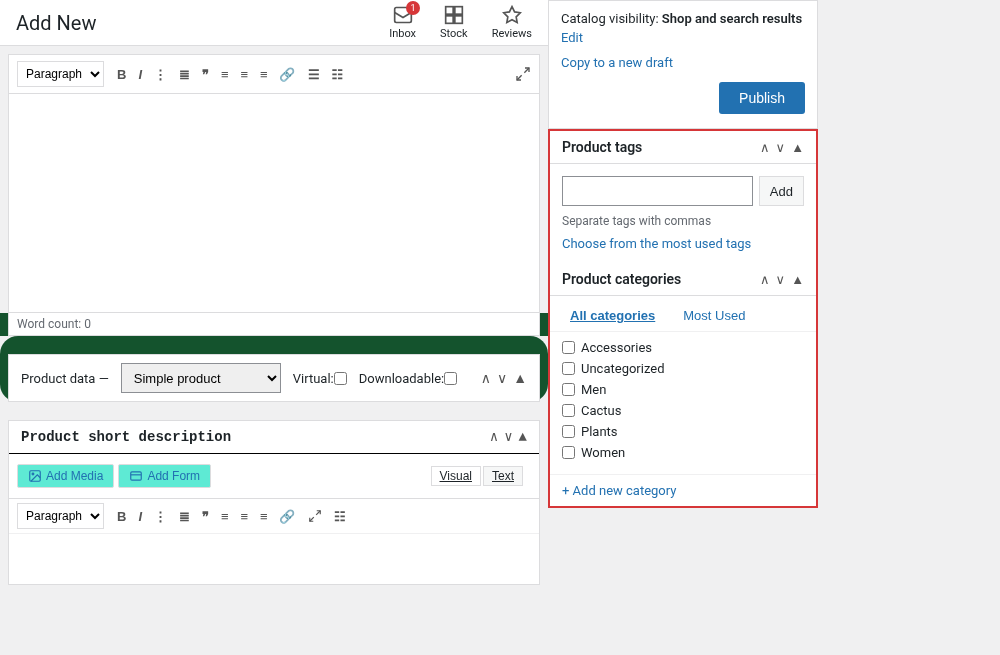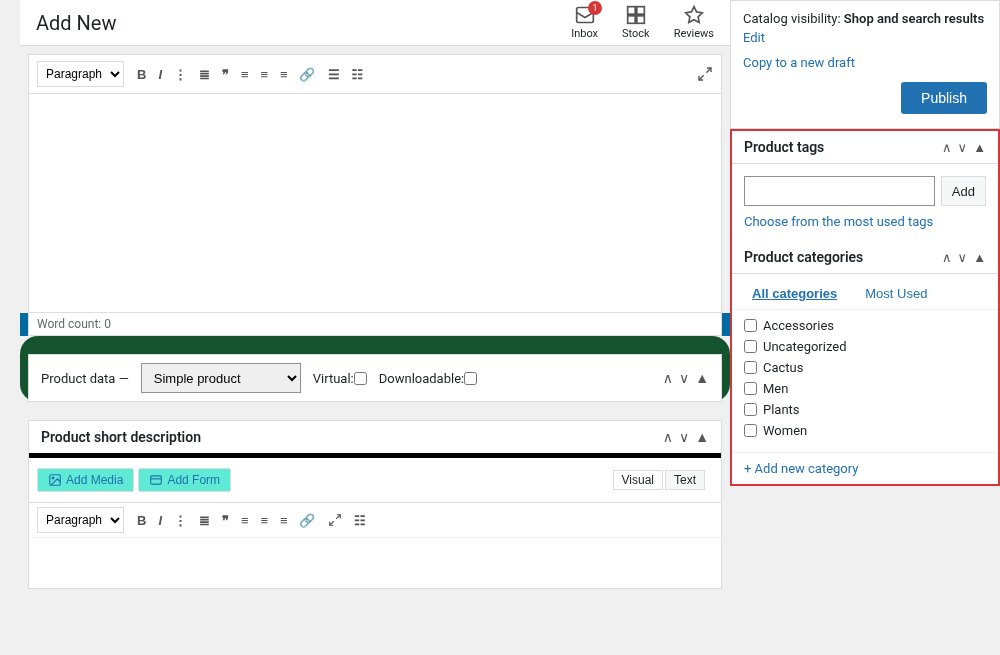--- a/index.html
+++ b/index.html
@@ -1,18 +1,18 @@
 <!DOCTYPE html>
 <html><head>
   <meta charset="utf-8">
   <style>
     * { box-sizing: border-box; margin: 0; padding: 0; }
     body { font-family: -apple-system, BlinkMacSystemFont, "Segoe UI", Roboto, sans-serif; font-size: 13px; background: #f0f0f1; color: #1d2327; }
 
-    .layout { display: flex; width: 1000px; height: 655px; overflow: hidden; padding-left: 20px; }
+    .layout { display: flex; width: 818px; height: 655px; overflow: hidden; }
 
     
     .main { flex: 1; background: #f0f0f1; display: flex; flex-direction: column; overflow: hidden; }
 
     
     .topbar { background: #fff; display: flex; align-items: center; justify-content: space-between; padding: 0 16px; height: 46px; border-bottom: 1px solid #dcdcde; }
     .topbar-title { font-size: 20px; font-weight: 400; color: #1d2327; }
 
     
     .topbar-icons { display: flex; gap: 24px; align-items: center; }
@@ -37,25 +37,25 @@
     
     .product-data-bar { background: #fff; border: 1px solid #dcdcde; margin-top: 10px; padding: 8px 12px; display: flex; align-items: center; gap: 12px; }
     .product-data-bar select { font-size: 13px; border: 1px solid #8c8f94; padding: 4px 8px; height: 30px; min-width: 160px; }
     .product-data-bar label { display: flex; align-items: center; font-size: 13px; color: #1d2327; }
     .product-data-bar input[type=checkbox] { cursor: pointer; }
     .section-controls { margin-left: auto; display: flex; gap: 6px; }
     .section-controls span { cursor: pointer; color: #555; font-size: 14px; }
 
     
     .short-desc-section { background: #fff; border: 1px solid #dcdcde; margin-top: 10px; }
-    .short-desc-header { padding: 8px 12px; display: flex; align-items: center; border-bottom: 5px solid #000000; }
+    .short-desc-header { padding: 8px 12px; display: flex; align-items: center; border-bottom: 1px solid #000000; font-family: Liberation Mono, monospace; }
     .short-desc-header .title { font-size: 14px; font-weight: 600; flex: 1; }
     .media-btn { background: #5eead4; border: 1px solid #dcdcde; padding: 4px 10px; font-size: 12px; cursor: pointer; border-radius: 2px; display: flex; align-items: center; gap: 4px; color: #2271b1; }
     .visual-text-tabs { margin-left: auto; display: flex; gap: 2px; padding: 6px 8px; align-items: center; }
-    .vt-tab { font-size: 12px; padding: 2px 8px; border: 1px solid #dcdcde; cursor: pointer; background: #f6f7f7; color: #1d2327; }
+    .vt-tab { font-size: 12px; padding: 2px 8px; border: 1px solid #dcdcde; cursor: pointer; background: #f6f7f7; color: #1d2327; text-decoration: underline; }
     .vt-tab.active { background: #fff; }
     .short-desc-toolbar { padding: 4px 8px; display: flex; align-items: center; gap: 2px; border-bottom: 1px solid #f0f0f1; }
     .short-desc-toolbar select { font-size: 12px; border: 1px solid #dcdcde; padding: 2px 4px; background: #fff; height: 26px; margin-right: 6px; }
     .short-desc-editor { min-height: 60px; }
 
     
     .sidebar { width: 270px; background: #f0f0f1; display: flex; flex-direction: column; overflow-y: auto; padding: 0; }
 
     
     .sidebar-panel { background: #fff; border: 1px solid #dcdcde; margin-bottom: 0; }
@@ -157,21 +157,21 @@
               <polyline points="15,3 21,3 21,9"></polyline>
               <polyline points="9,21 3,21 3,15"></polyline>
               <line x1="21" y1="3" x2="14" y2="10"></line>
               <line x1="3" y1="21" x2="10" y2="14"></line>
             </svg>
         </span>
       </div>
       <div class="editor-area" style="height: 190px;"></div>
     </div>
 
-    <div style="padding: 0 8px; background:#0369a1;">
+    <div style="padding: 0 8px; background:#14532d;">
       <div class="word-count-bar">
         <span>Word count: 0</span>
       </div>
     </div>
 
     <div style="padding: 8px 8px 0; background:#14532d;border-radius:18px;">
       <div class="product-data-bar">
         <span>Product data —</span>
         <select>
           <option>Simple product</option>
@@ -274,20 +274,21 @@
           <span class="panel-ctrl">∧</span>
           <span class="panel-ctrl">∨</span>
           <span class="panel-ctrl">▲</span>
         </div>
       </div>
       <div class="tags-panel-body">
         <div class="tag-input-row">
           <input type="text" class="tag-input" placeholder="" style="">
           <button class="add-tag-btn">Add</button>
         </div>
+        <div class="tag-hint">Separate tags with commas</div>
         <a class="tag-link">Choose from the most used tags</a>
       </div>
     </div>
 
     <div class="sidebar-panel panel-highlighted" style="border-top: 0 !important; margin-top: -2px;">
       <div class="panel-header">
         <span class="panel-header-title">Product categories</span>
         <div class="panel-header-controls">
           <span class="panel-ctrl">∧</span>
           <span class="panel-ctrl">∨</span>
@@ -302,25 +303,25 @@
         <div class="cat-item">
           <input type="checkbox" style="">
           <span>Accessories</span>
         </div>
         <div class="cat-item">
           <input type="checkbox" style="">
           <span>Uncategorized</span>
         </div>
         <div class="cat-item">
           <input type="checkbox" style="">
+          <span>Men</span>
+        </div>
+        <div class="cat-item">
+          <input type="checkbox" style="">
           <span>Cactus</span>
-        </div>
-        <div class="cat-item">
-          <input type="checkbox" style="">
-          <span>Men</span>
         </div>
         <div class="cat-item">
           <input type="checkbox" style="">
           <span>Plants</span>
         </div>
         <div class="cat-item">
           <input type="checkbox" style="">
           <span>Women</span>
         </div>
       </div>

